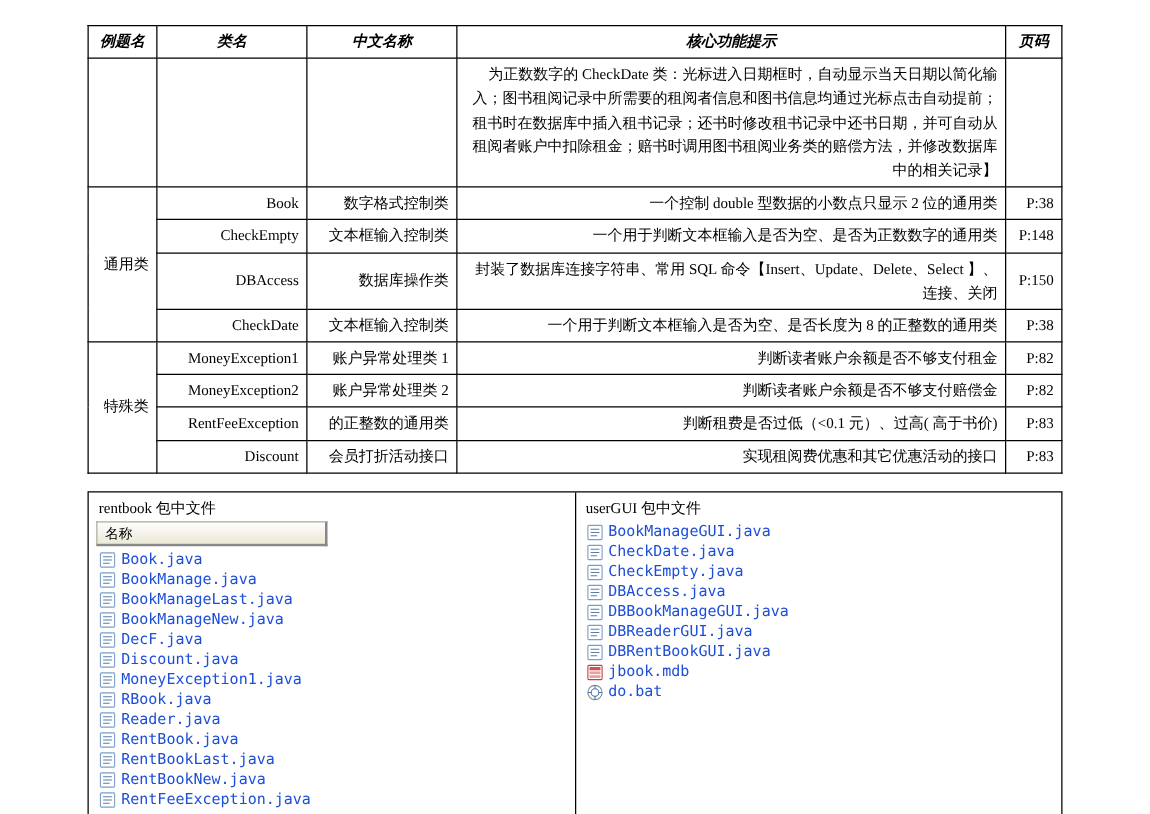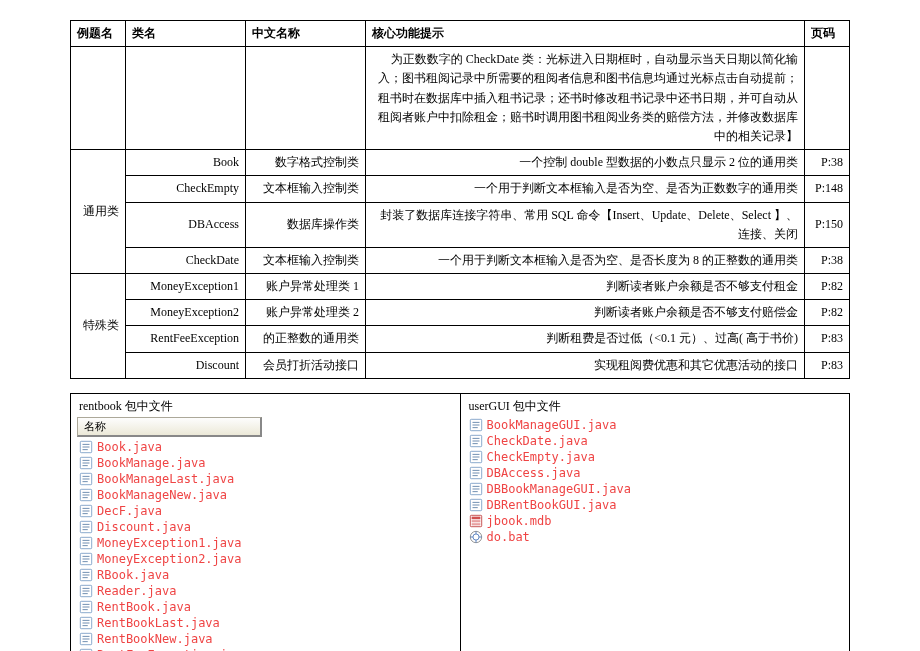--- a/index.html
+++ b/index.html
@@ -18,22 +18,23 @@
   table.main-table th,
   table.main-table td {
     border: 1px solid #000;
     padding: 3px 6px;
     vertical-align: middle;
     text-align: right;
     font-weight: normal;
     line-height: 1.6;
   }
   table.main-table th {
-    text-align: left;
+    text-align: center;
     font-weight: bold;
+    font-style: italic;
   }
   .col-ex   { width: 55px; text-align: center; }
   .col-cls  { width: 120px; }
   .col-cn   { width: 120px; }
   .col-hint { }
   .col-page { width: 45px; }
   td.center { text-align: center; }
 
   .file-panels {
     margin-top: 14px;
@@ -61,26 +62,26 @@
     padding: 1px 6px;
     width: 170px;
     font-family: Tahoma, Arial, sans-serif;
     font-size: 11px;
     color: #000;
     margin-bottom: 2px;
   }
   .file-list { }
   .file-item {
     display: flex;
-    align-items: center;
+    align-items: flex-end;
     padding: 0 0 0 2px;
     line-height: 16px;
     font-family: "SimSun", "NSimSun", monospace;
     font-size: 12px;
-    color: #ef4444;
+    color: #1d4ed8;
   }
   .file-icon {
     width: 14px;
     height: 14px;
     margin-right: 4px;
     flex: 0 0 14px;
   }
   svg { display: block; }
 </style>
 </head>
@@ -232,29 +233,20 @@
           </span>
           <span>MoneyException1.java</span>
         </div>
         <div class="file-item">
           <span class="file-icon">
             <svg viewBox="0 0 16 16" width="14" height="14">
               <rect x="1.5" y="1.5" width="13" height="13" rx="1" fill="#fff" stroke="#7a9ec6"></rect>
               <path d="M4 5h8M4 8h8M4 11h6" stroke="#5b7fa6" stroke-width="1"></path>
             </svg>
           </span>
-          <span>MoneyException2.java</span>
-        </div>
-        <div class="file-item">
-          <span class="file-icon">
-            <svg viewBox="0 0 16 16" width="14" height="14">
-              <rect x="1.5" y="1.5" width="13" height="13" rx="1" fill="#fff" stroke="#7a9ec6"></rect>
-              <path d="M4 5h8M4 8h8M4 11h6" stroke="#5b7fa6" stroke-width="1"></path>
-            </svg>
-          </span>
           <span>RBook.java</span>
         </div>
         <div class="file-item">
           <span class="file-icon">
             <svg viewBox="0 0 16 16" width="14" height="14">
               <rect x="1.5" y="1.5" width="13" height="13" rx="1" fill="#fff" stroke="#7a9ec6"></rect>
               <path d="M4 5h8M4 8h8M4 11h6" stroke="#5b7fa6" stroke-width="1"></path>
             </svg>
           </span>
           <span>Reader.java</span>
@@ -345,20 +337,29 @@
           </span>
           <span>DBBookManageGUI.java</span>
         </div>
         <div class="file-item">
           <span class="file-icon">
             <svg viewBox="0 0 16 16" width="14" height="14">
               <rect x="1.5" y="1.5" width="13" height="13" rx="1" fill="#fff" stroke="#7a9ec6"></rect>
               <path d="M4 5h8M4 8h8M4 11h6" stroke="#5b7fa6" stroke-width="1"></path>
             </svg>
           </span>
+          <span>DBReaderGUI.java</span>
+        </div>
+        <div class="file-item">
+          <span class="file-icon">
+            <svg viewBox="0 0 16 16" width="14" height="14">
+              <rect x="1.5" y="1.5" width="13" height="13" rx="1" fill="#fff" stroke="#7a9ec6"></rect>
+              <path d="M4 5h8M4 8h8M4 11h6" stroke="#5b7fa6" stroke-width="1"></path>
+            </svg>
+          </span>
           <span>DBRentBookGUI.java</span>
         </div>
         <div class="file-item">
           <span class="file-icon">
             <svg viewBox="0 0 16 16" width="14" height="14">
               <rect x="1.5" y="1.5" width="13" height="13" rx="1" fill="#fff" stroke="#c04040"></rect>
               <rect x="3" y="3" width="10" height="3" fill="#d05050"></rect>
               <rect x="3" y="7" width="10" height="2.5" fill="#e8a0a0"></rect>
               <rect x="3" y="10.5" width="10" height="2.5" fill="#e8a0a0"></rect>
             </svg>

